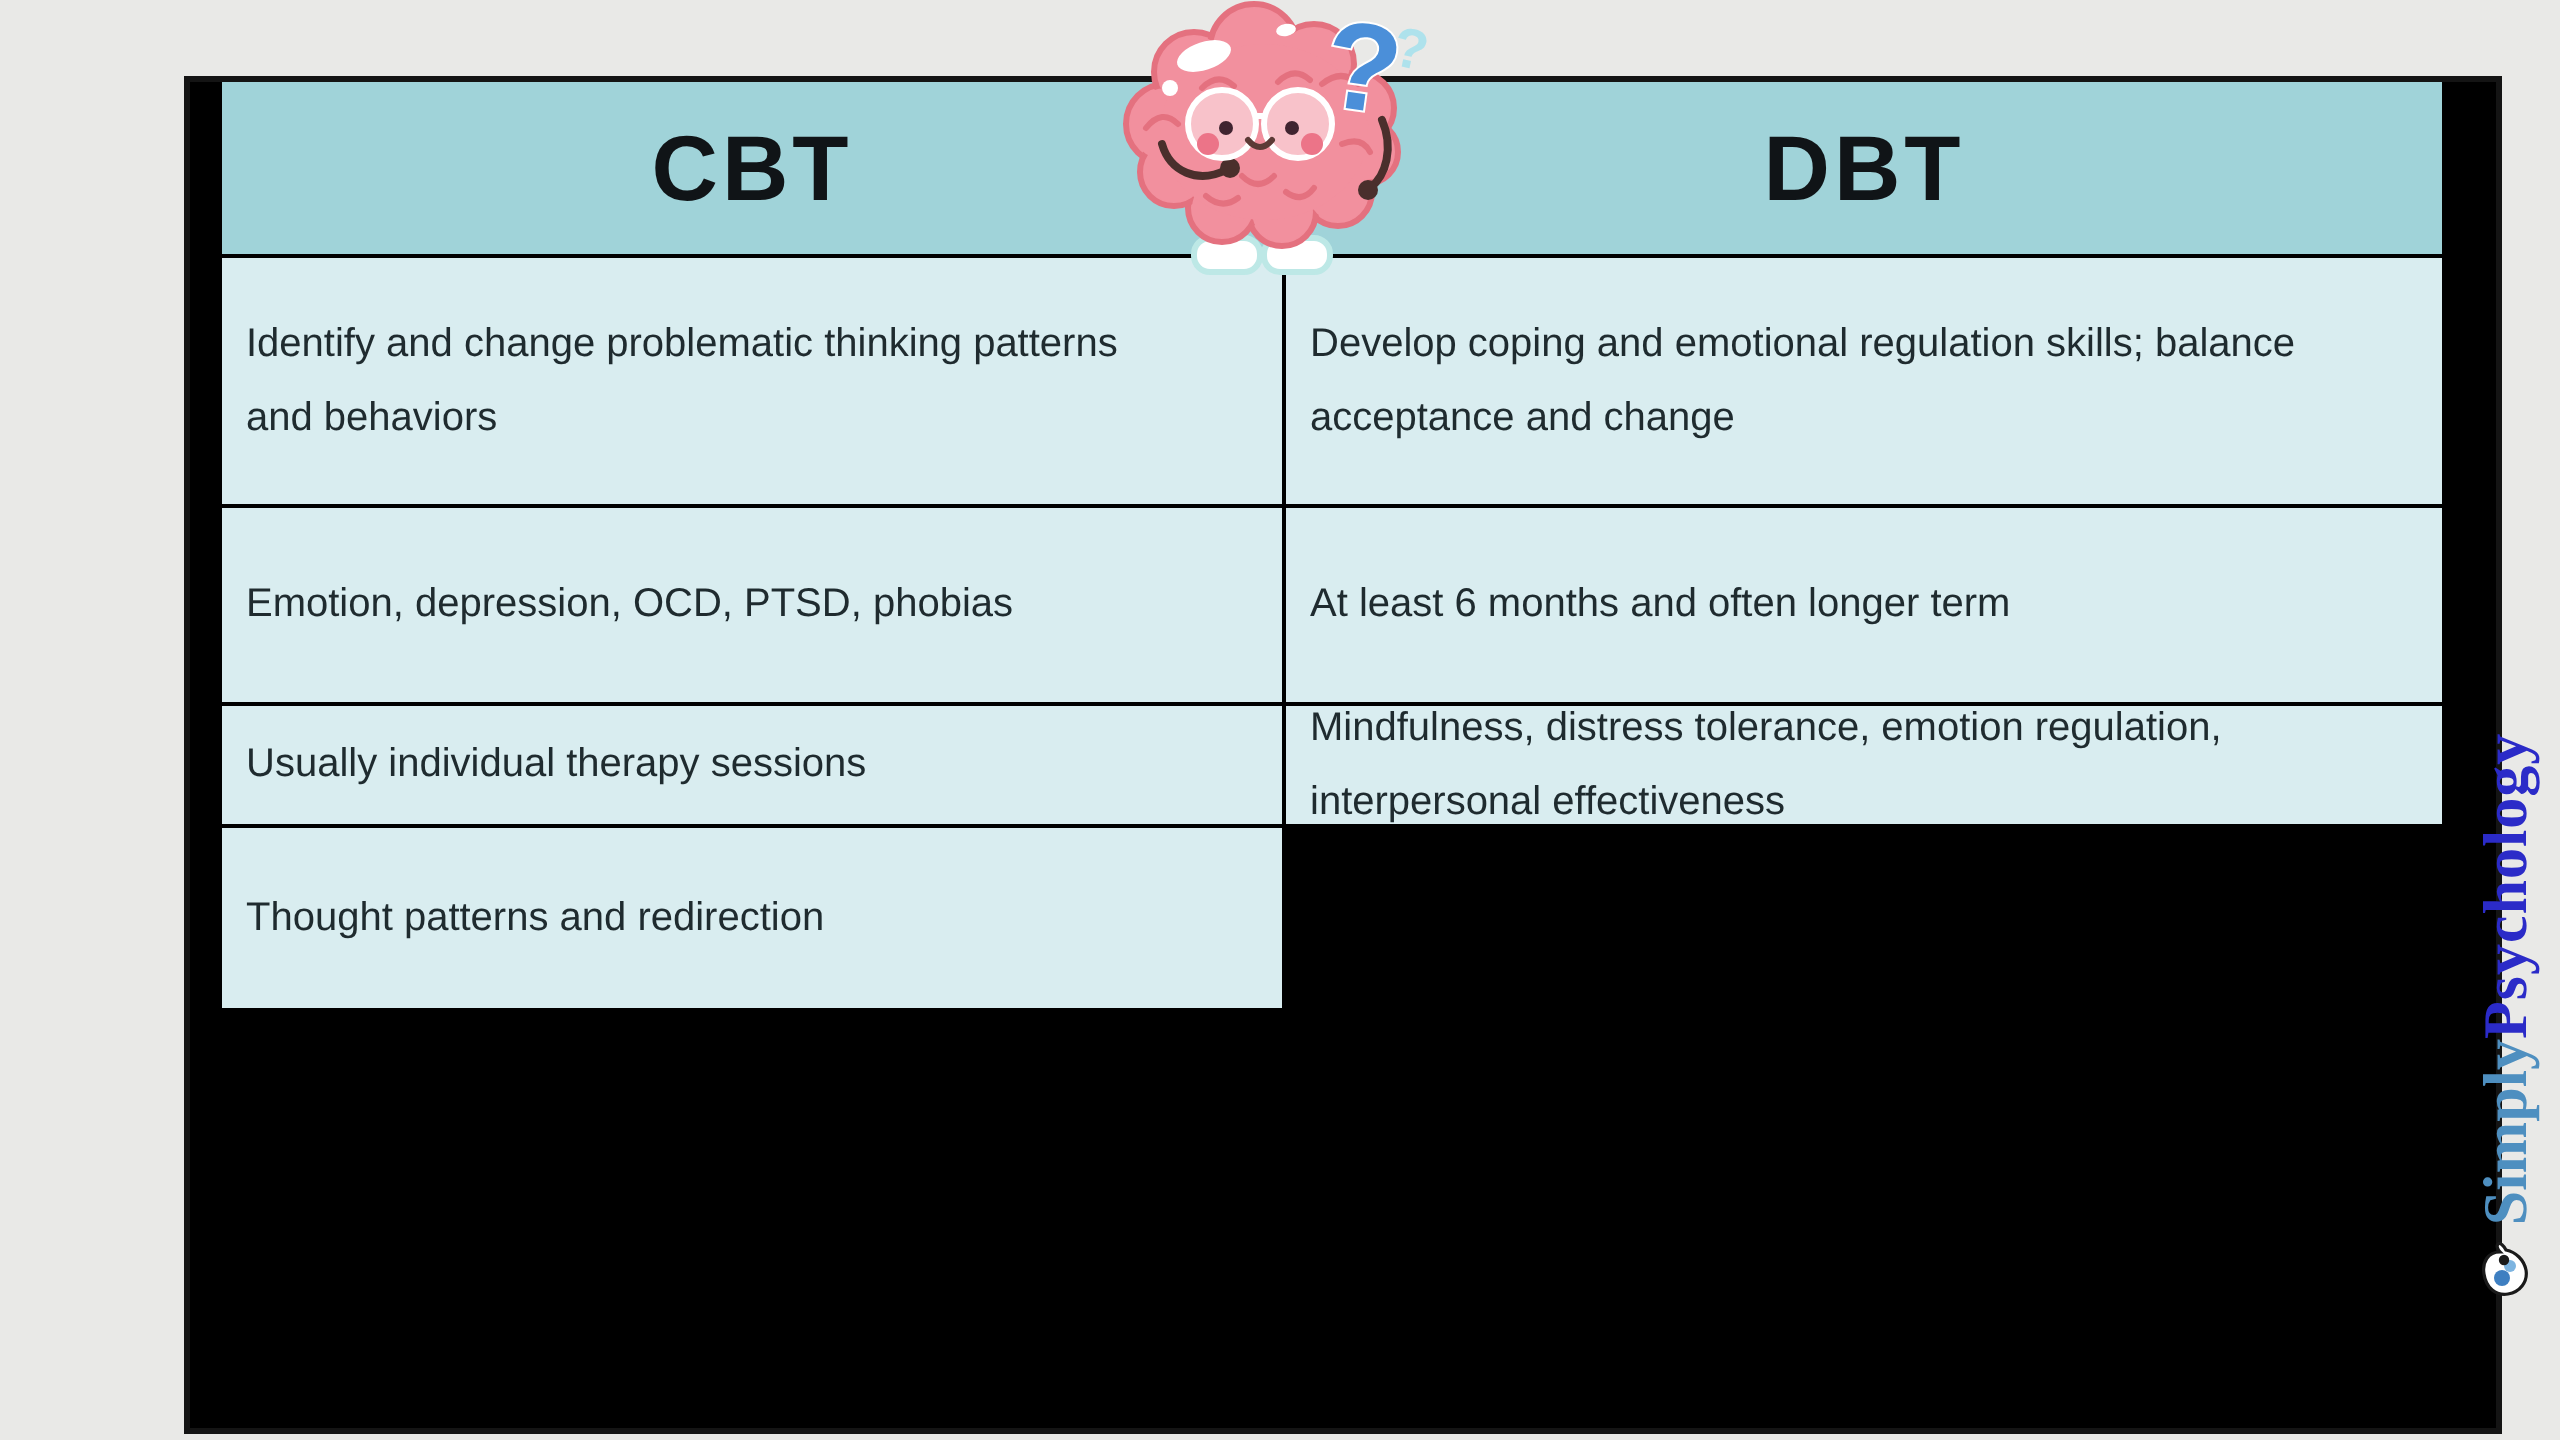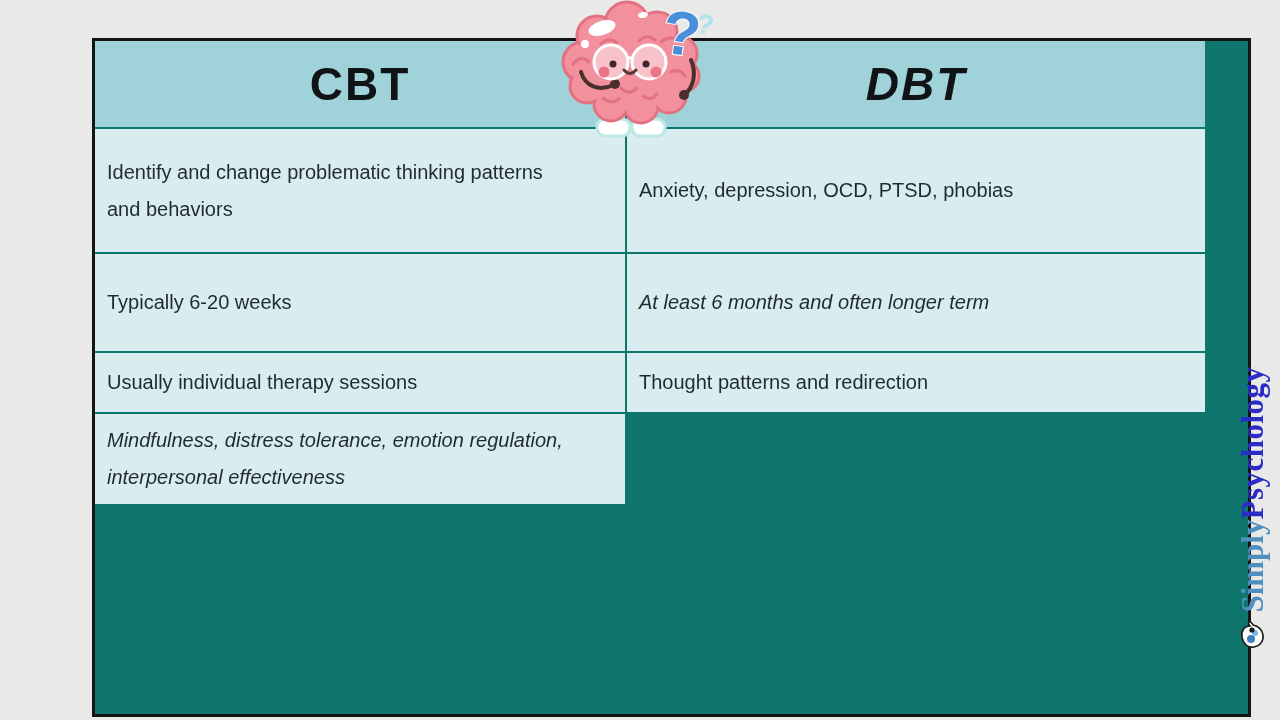--- a/index.html
+++ b/index.html
@@ -9,45 +9,46 @@
     background: #e9e9e7;
     font-family: "Liberation Sans", sans-serif;
   }
 
   
   .cmp-table {
     position: absolute;
     left: 92px; top: 38px;
     width: 1159px; height: 679px;
     border: 3px solid #141414;
-    background: #0f766e;
+    background: #000000;
     display: grid;
     grid-template-columns: 530px 578px;
     grid-template-rows: 86px 123px 97px 59px 90px 132px 74px;
     gap: 2px;
+    padding-left: 16px;
   }
   .cell {
     background: #d9edf0;
     display: flex;
     align-items: center;
     color: #1f2b2f;
     font-size: 20px;
     line-height: 37px;
   }
   .cell.head {
     background: #a0d3d9;
     justify-content: center;
     font-size: 46px;
     font-weight: bold;
     letter-spacing: 2px;
     color: #101417;
     line-height: 1;
   }
   .cell.col-left  { padding: 0 58px 0 12px; }
-  .cell.col-right { padding: 0 55px 0 12px; font-style: italic; }
+  .cell.col-right { padding: 0 55px 0 12px; }
   .cell.head.col-left, .cell.head.col-right { padding: 0; }
 
   
   .mascot {
     position: absolute;
     left: 545px; top: 0px;
     width: 172px; height: 140px;
     z-index: 5;
   }
 
@@ -78,42 +79,42 @@
   <div class="cell head col-left">
       <span>CBT</span>
     </div>
   <div class="cell head col-right">
       <span>DBT</span>
     </div>
 
   <div class="cell col-left">
       <span>Identify and change problematic thinking patterns and behaviors</span>
     </div>
-
-  <div class="cell col-left">
-      <span>Anxiety, depression, OCD, PTSD, phobias</span>
-    </div>
-
-  <div class="cell col-left">
-      <span>Typically 6-20 weeks</span>
-    </div>
+  <div class="cell col-right">
+      <span>Develop coping and emotional regulation skills; balance acceptance and change</span>
+    </div>
+
+  <div class="cell col-left">
+      <span>Emotion, depression, OCD, PTSD, phobias</span>
+    </div>
+
   <div class="cell col-right">
       <span>At least 6 months and often longer term</span>
     </div>
 
   <div class="cell col-left">
       <span>Usually individual therapy sessions</span>
     </div>
 
-  <div class="cell col-left">
-      <span>Thought patterns and redirection</span>
-    </div>
-
   <div class="cell col-right">
       <span>Mindfulness, distress tolerance, emotion regulation, interpersonal effectiveness</span>
+    </div>
+
+  <div class="cell col-left">
+      <span>Thought patterns and redirection</span>
     </div>
 </div>
 
 <div class="mascot">
   <svg width="172" height="140" viewBox="0 0 172 140" xmlns="http://www.w3.org/2000/svg">
 
     <line x1="72" y1="104" x2="72" y2="124" stroke="#4a2f2c" stroke-width="5" stroke-linecap="round"></line>
     <line x1="97" y1="104" x2="97" y2="124" stroke="#4a2f2c" stroke-width="5" stroke-linecap="round"></line>
 
     <rect x="52" y="119" width="33" height="17" rx="8" fill="#ffffff" stroke="#bde8e6" stroke-width="3"></rect>

